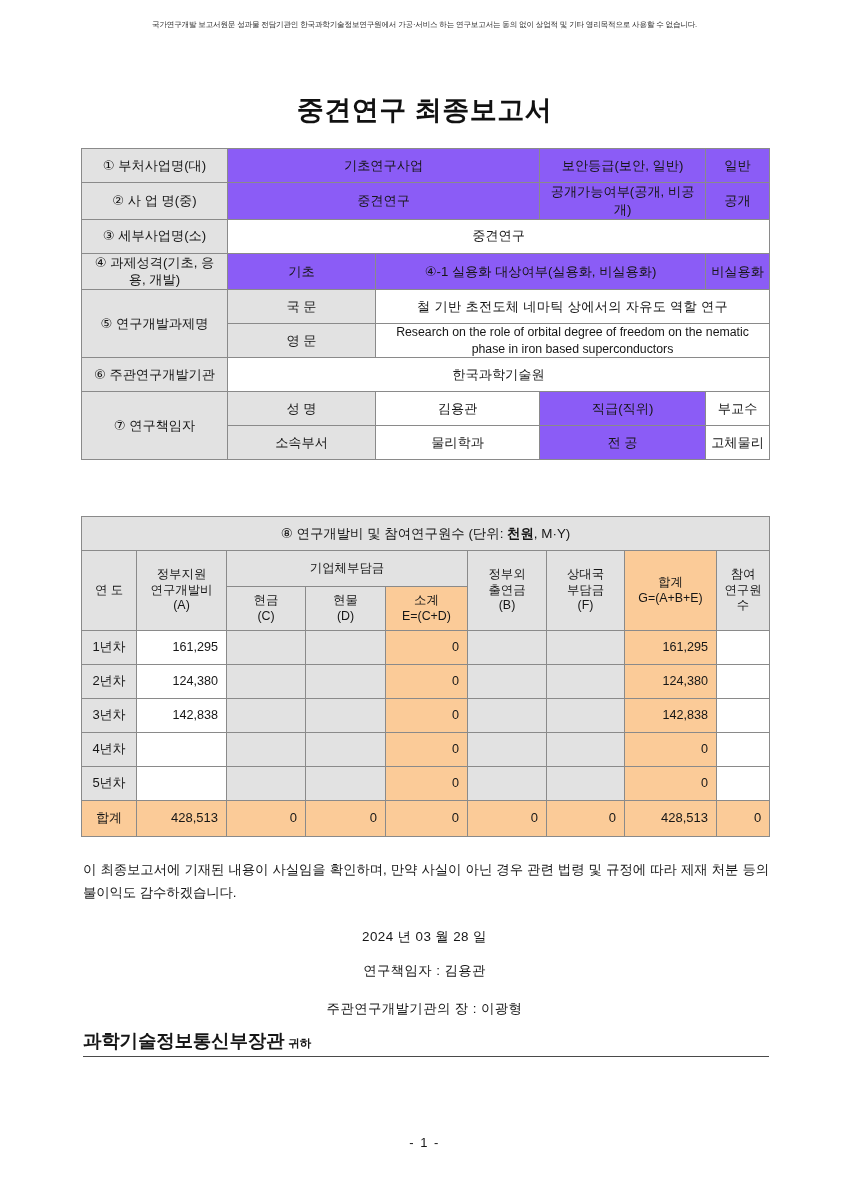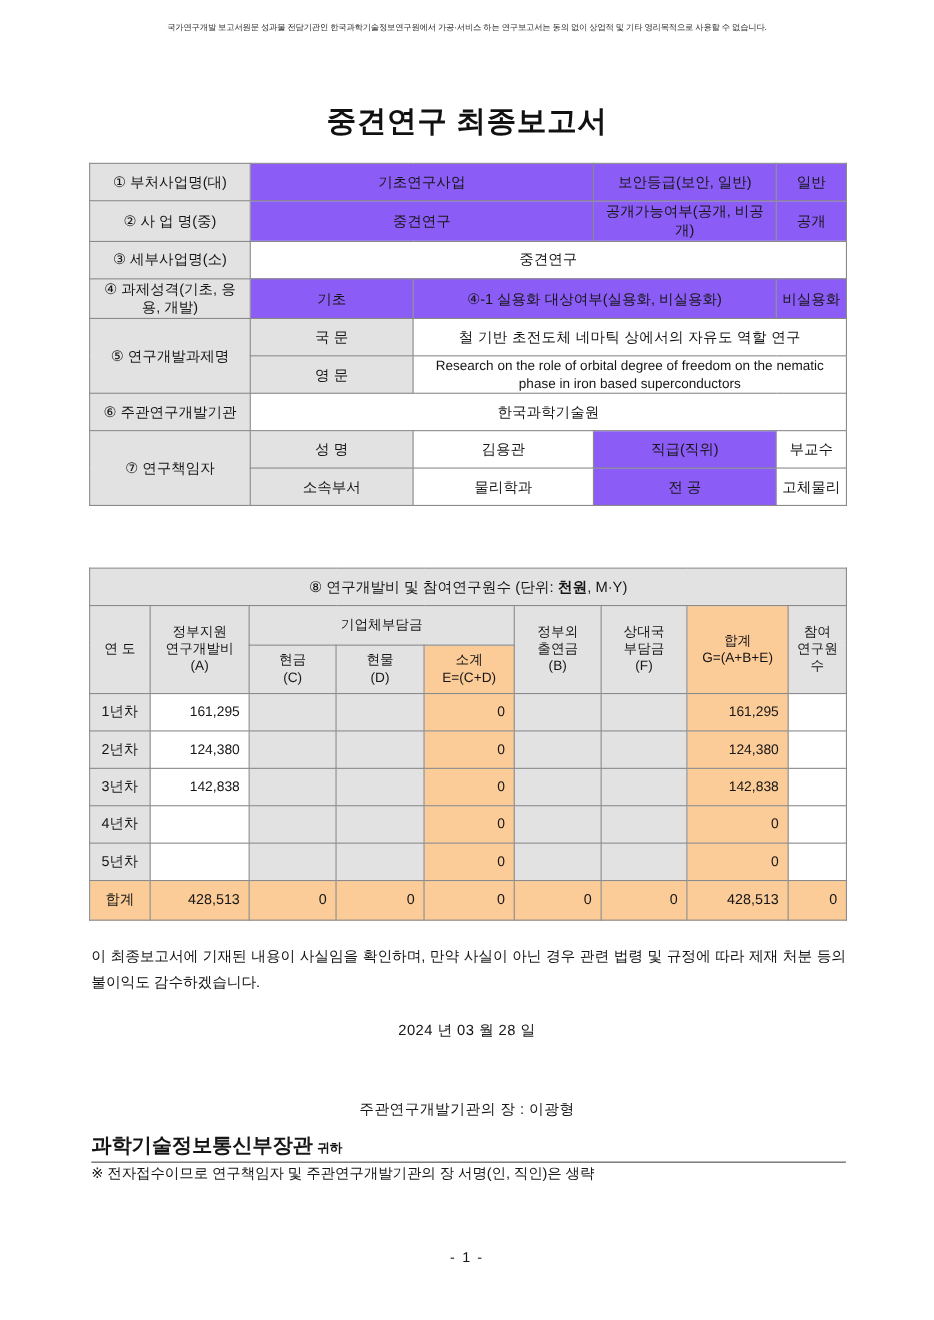--- a/index.html
+++ b/index.html
@@ -420,23 +420,23 @@
         <td class="tot">428,513</td>
         <td class="tot">0</td>
       </tr>
     </tbody>
   </table>
 
 
   <div class="declaration">이 최종보고서에 기재된 내용이 사실임을 확인하며, 만약 사실이 아닌 경우 관련 법령 및 규정에 따라 제재 처분 등의 불이익도 감수하겠습니다.</div>
 
   <div class="sig sig-date">2024 년   03 월   28 일</div>
+  <div class="sig sig-pi">연구책임자 :  김용관</div>
   <div class="sig sig-head">주관연구개발기관의 장 : 이광형</div>
 
   <div class="minister-wrap">
     <span class="minister-main">과학기술정보통신부장관</span><span class="minister-sub">귀하</span>
   </div>
 
-  <div class="note">※ 전자접수이므로 연구책임자 및 주관연구개발기관의 장 서명(인, 직인)은 생략</div>
 
   <div class="page-num">- 1 -</div>
 
 </div>
 
 </body></html>

